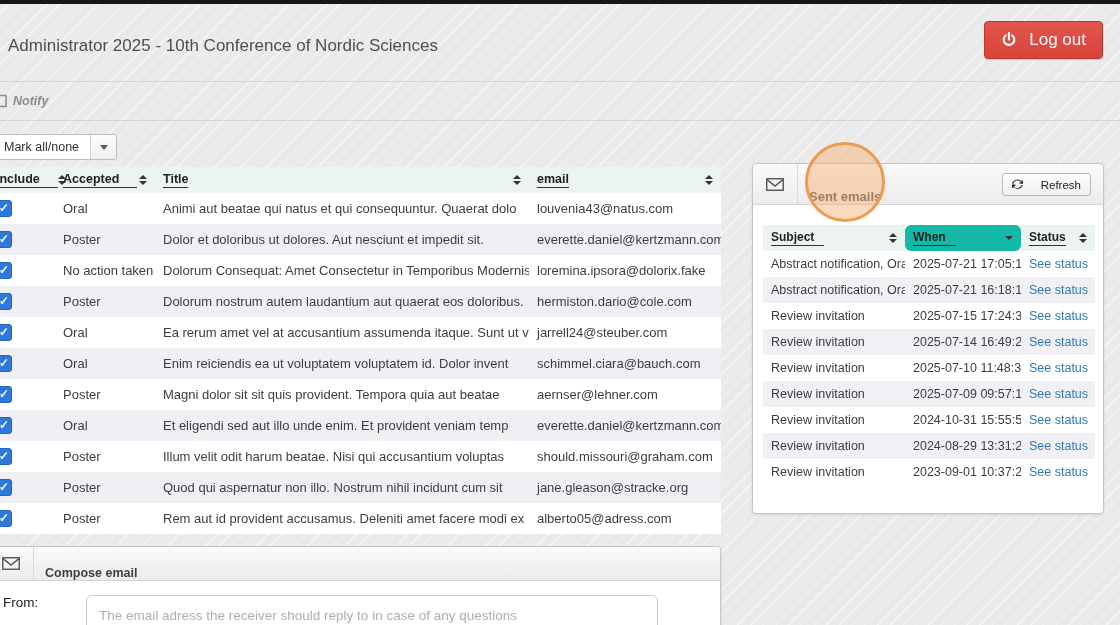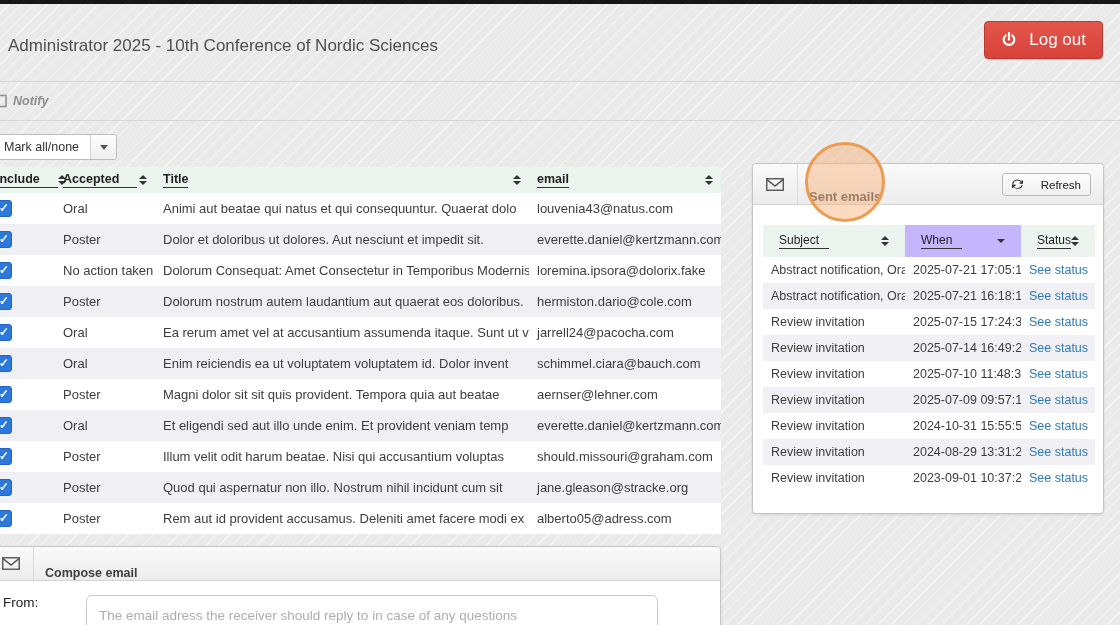--- a/index.html
+++ b/index.html
@@ -74,22 +74,22 @@
   .panel-title { margin-left: 11px; font-weight: bold; font-size: 13px; color: #555; }
 
   #sent-panel { left: 752px; top: 163px; width: 352px; height: 351px; }
   .refresh-btn {
     position: absolute; right: 12px; top: 9px; height: 23px; padding: 0 9px;
     background: linear-gradient(#fdfdfd, #f0f0f0); border: 1px solid #b9b9b9; border-radius: 3px;
     font-size: 11.5px; color: #222; display: flex; align-items: center; gap: 18px; cursor: pointer;
     font-family: Liberation Sans, sans-serif;
   }
   .sent-table { position: absolute; left: 10px; top: 61px; width: 332px; }
-  .sent-table th { height: 26px; background: #ecf4ef; font-size: 12px; color: #222; text-align: left; font-weight: normal; padding: 8px; }
-  .sent-table th.when-th { background: #c4b5fd; }
+  .sent-table th { height: 26px; background: #ecf4ef; font-size: 12px; color: #222; text-align: left; font-weight: bold; padding: 0; }
+  .sent-table th.when-th { background: #14b8a6; border-radius: 6px; }
   .sent-table td { height: 26px; font-size: 12.5px; color: #3d3d3d; padding: 0 0 0 8px; overflow: hidden; white-space: nowrap; }
   .sent-table tbody tr:nth-child(even) td { background: #f1f1f5; }
   .sent-table tbody tr:nth-child(odd) td { background: #ffffff; }
   .see-status { color: #3079b5; text-decoration: none; cursor: pointer; }
 
   .highlight-circle {
     position: absolute; left: 805px; top: 142px; width: 80px; height: 80px;
     border-radius: 50%; background: rgba(246, 174, 116, 0.45);
     border: 3px solid #ec9c51; z-index: 5; pointer-events: none;
   }
@@ -223,21 +223,21 @@
         <td>Dolorum nostrum autem laudantium aut quaerat eos doloribus.</td>
         <td>hermiston.dario@cole.com</td>
       </tr>
 
       <tr>
         <td style="padding:0;">
           <div class="cb"></div>
         </td>
         <td>Oral</td>
         <td>Ea rerum amet vel at accusantium assumenda itaque. Sunt ut v</td>
-        <td>jarrell24@pacocha.com</td>
+        <td>jarrell24@steuber.com</td>
       </tr>
 
       <tr>
         <td style="padding:0;">
           <div class="cb"></div>
         </td>
         <td>Oral</td>
         <td>Enim reiciendis ea ut voluptatem voluptatem id. Dolor invent</td>
         <td>schimmel.ciara@bauch.com</td>
       </tr>

